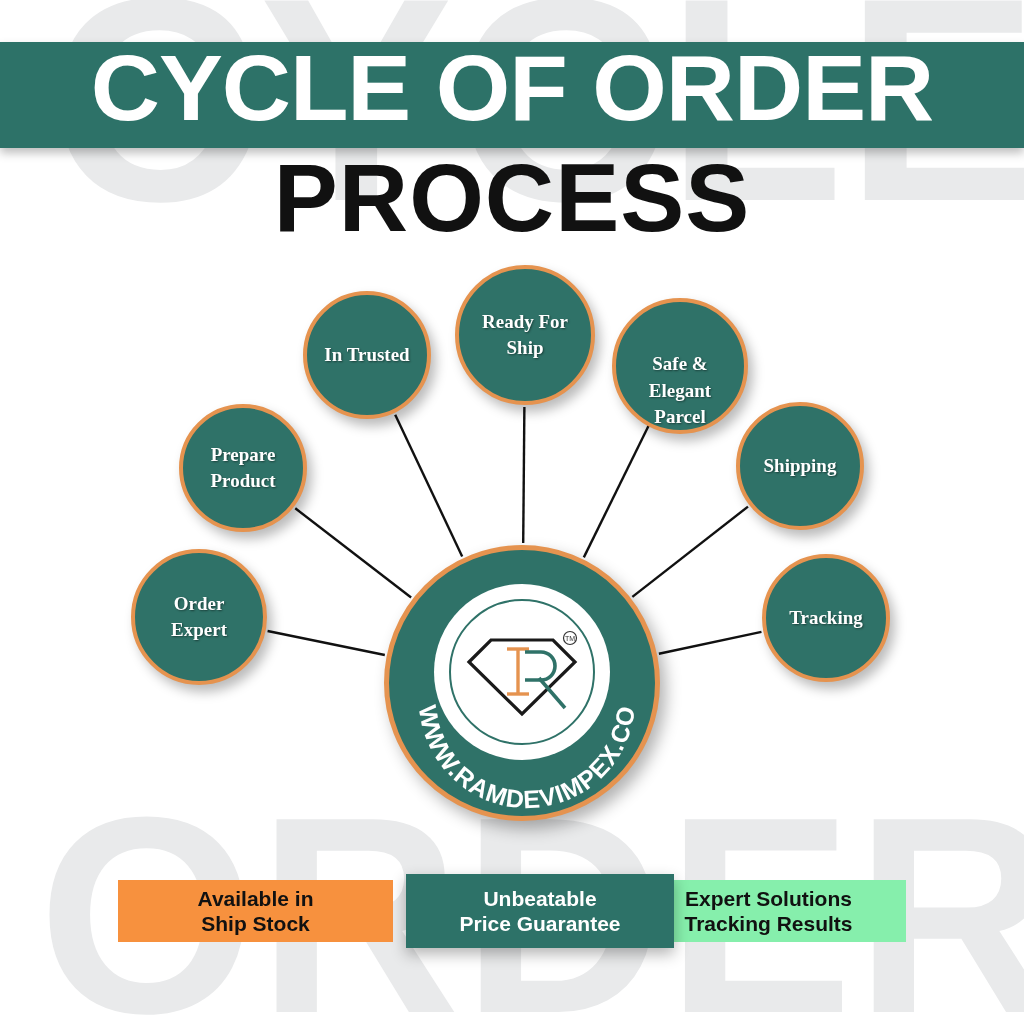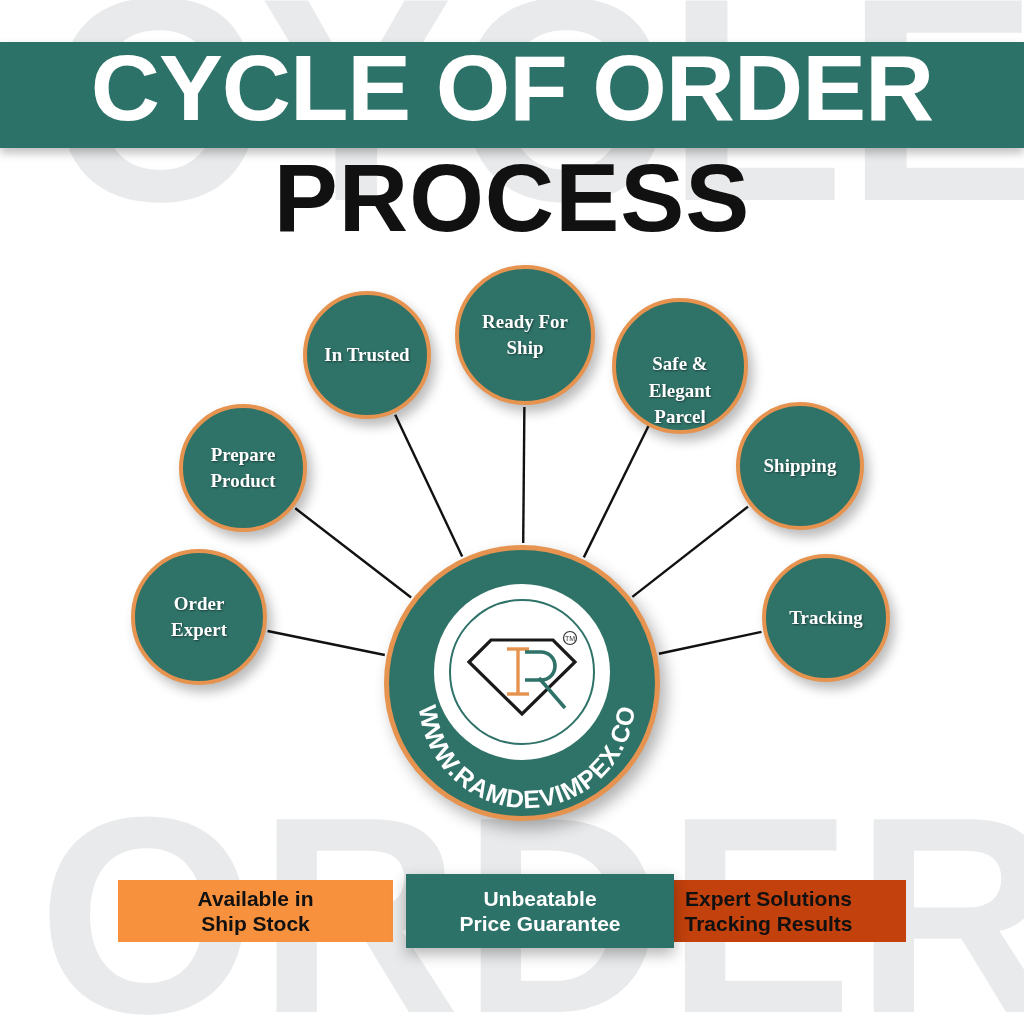--- a/index.html
+++ b/index.html
@@ -161,21 +161,21 @@
   #feature-center {
     left:260px; top:-6px; width:268px; height:74px;
     background:#2d7268;
     color:#ffffff;
     box-shadow:0 6px 14px rgba(0,0,0,0.3);
     z-index:3;
     margin-left:28px;
   }
   #feature-right {
     left:513px; top:0; width:275px; height:62px;
-    background:#c2410c;
+    background:#86efac;
     color:#111111;
   }
   .feature-line { white-space:nowrap; }
 </style>
 </head>
 <body>
 
 <div id="poster">
 
   <div class="watermark" id="wm-top">CYCLE</div>

